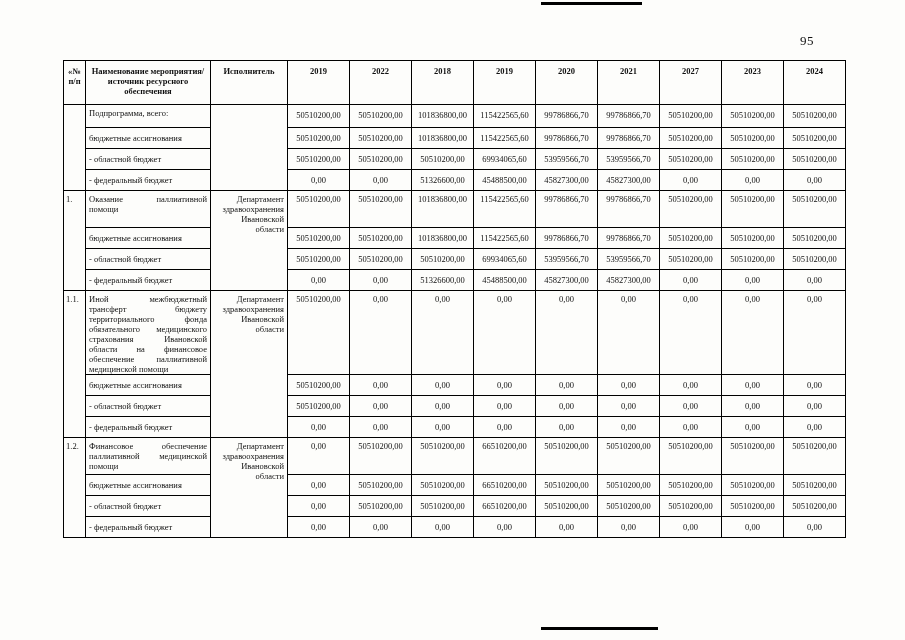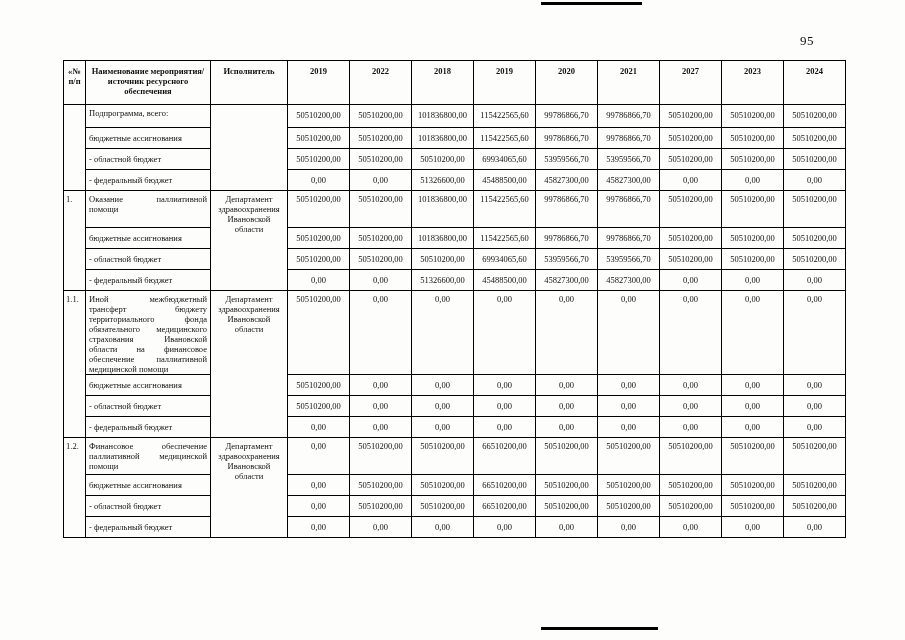--- a/index.html
+++ b/index.html
@@ -20,21 +20,21 @@
     border:1px solid #000;
     font-size:8.5px;line-height:1.18;
     vertical-align:top;
     padding:2px;
     word-wrap:break-word;overflow:hidden;
   }
   .budget thead tr{height:44px;}
   .budget th{font-weight:bold;text-align:center;padding-top:5px;}
   td.num{padding:3px 1px 0 2px;}
   td.name{text-align:justify;padding:3px 3px 0 3px;}
-  td.exec{text-align:center;padding:3px 3px 0 3px;}
+  td.exec{text-align:right;padding:3px 3px 0 3px;}
   td.label{text-align:left;padding:5px 3px 0 3px;}
   td.val{text-align:center;padding:5px 1px 0 1px;}
   tbody tr.sub{height:21px;}
   tbody tr:nth-child(1){height:23px;}
   tbody tr:nth-child(5),tbody tr:nth-child(13){height:37px;}
   tbody tr:nth-child(5) td.val,tbody tr:nth-child(9) td.val,tbody tr:nth-child(13) td.val{padding-top:3px;}
 </style>
 </head>
 <body>
 

